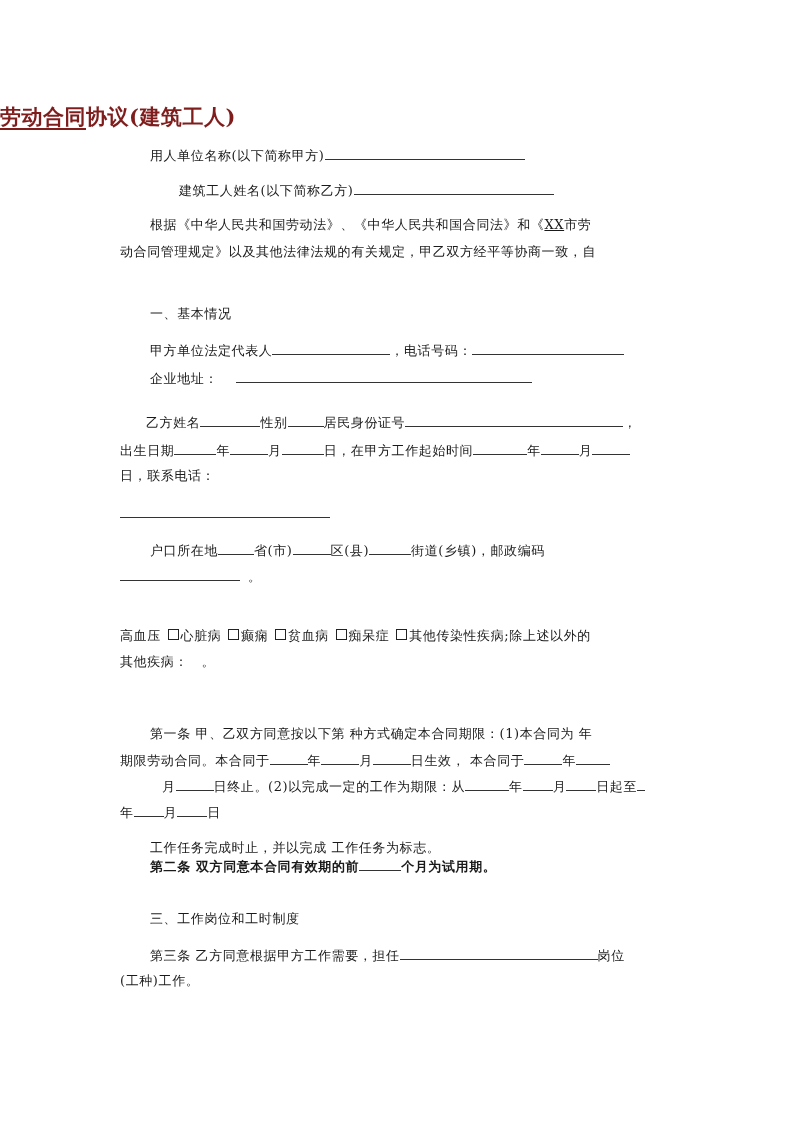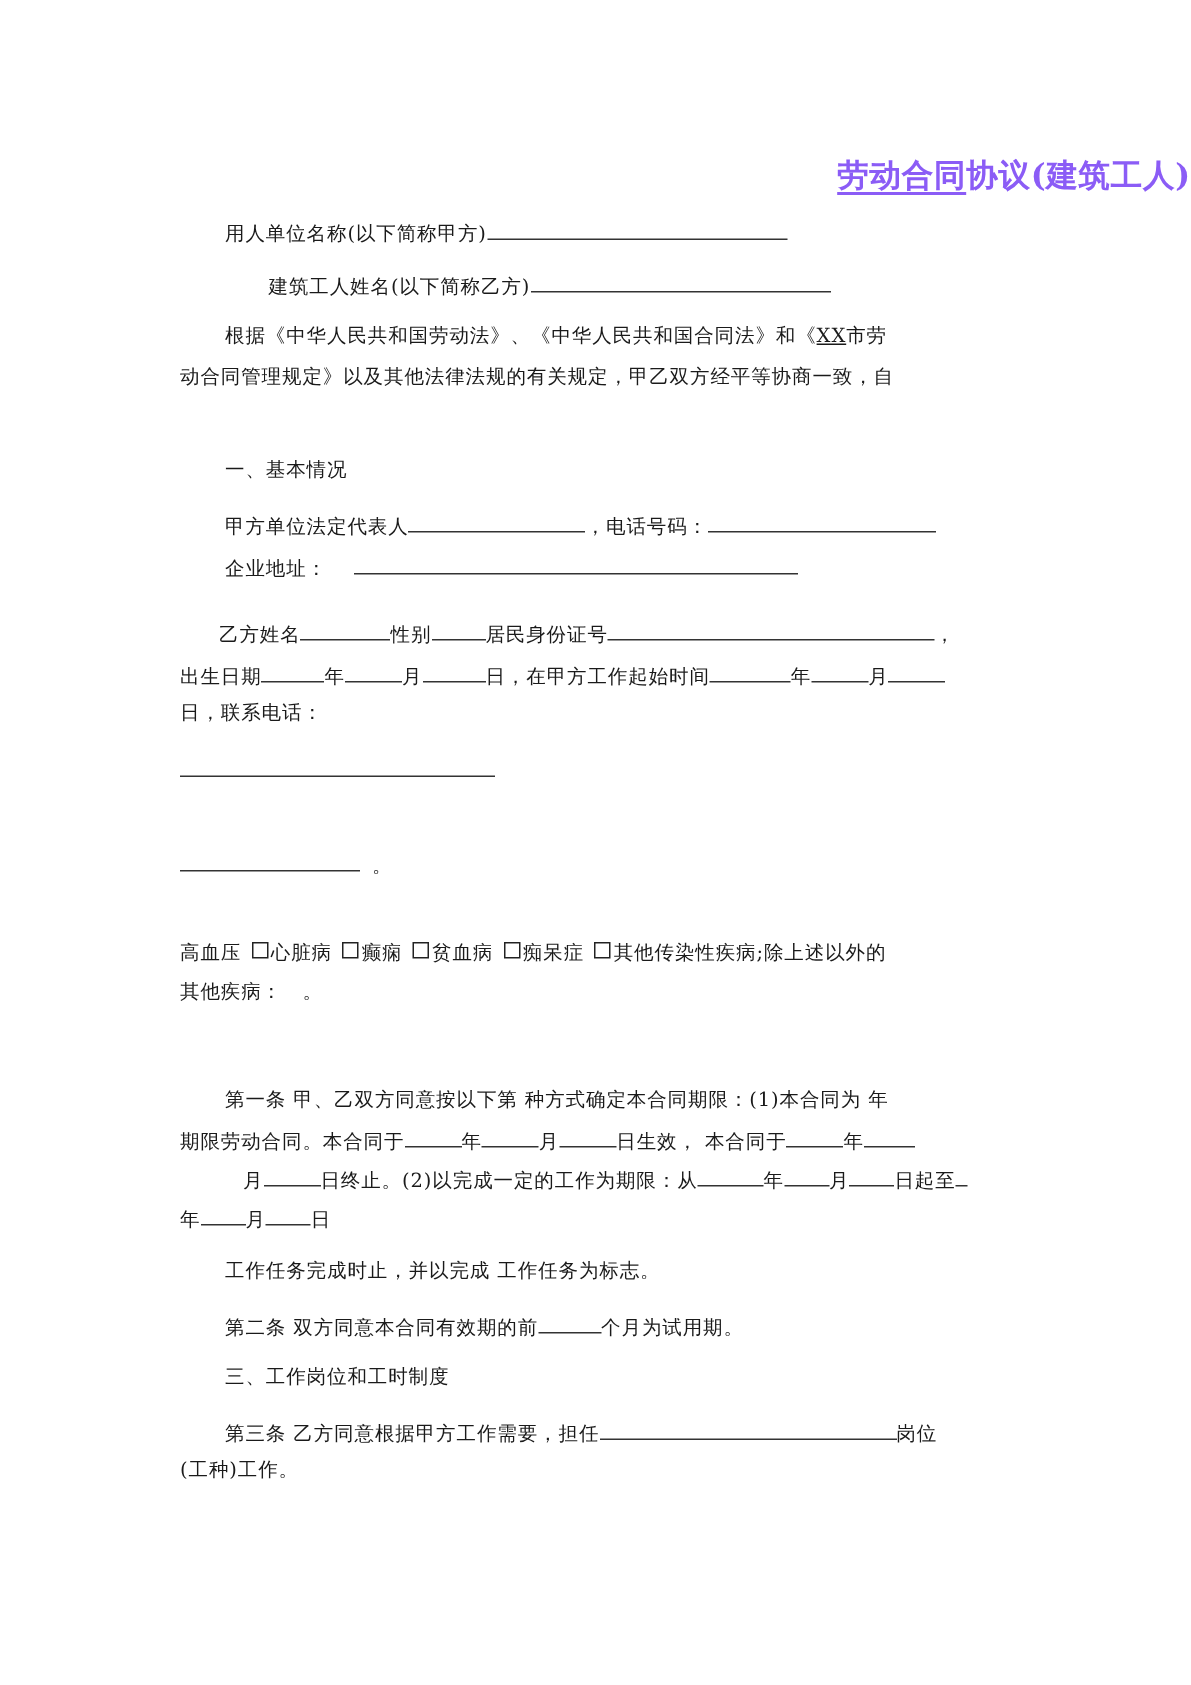--- a/index.html
+++ b/index.html
@@ -19,25 +19,25 @@
       position: absolute;
       left: 0; top: 0;
       width: 794px; height: 1123px;
       background: #fff;
     }
     .title {
       position: absolute;
       top: 103px;
       left: 0;
       width: 794px;
-      text-align: right;
+      text-align: left;
       font-size: 21px;
       font-weight: bold;
       letter-spacing: 0.5px;
-      color: #8b5cf6;
+      color: #7f1d1d;
     }
     .title .ul { text-decoration: underline; text-underline-offset: 4px; }
     .line {
       position: absolute;
       left: 120px;
       width: 590px;
       font-size: 13px;
       line-height: 20px;
       white-space: nowrap;
       letter-spacing: 0.6px;
@@ -101,20 +101,23 @@
   </div>
 
   <div class="line" style="top:440px;">
     <span>出生日期</span><span class="blank" style="width:42px;"></span><span>年</span><span class="blank" style="width:38px;"></span><span>月</span><span class="blank" style="width:42px;"></span><span>日，在甲方工作起始时间</span><span class="blank" style="width:54px;"></span><span>年</span><span class="blank" style="width:38px;"></span><span>月</span><span class="blank" style="width:38px;"></span>
   </div>
 
   <div class="line" style="top:466px;">日，联系电话：</div>
 
   <div class="standalone-blank" style="left:120px;top:516px;width:210px;"></div>
 
+  <div class="line indent" style="top:540px;">
+    <span>户口所在地</span><span class="blank" style="width:36px;"></span><span>省(市)</span><span class="blank" style="width:38px;"></span><span>区(县)</span><span class="blank" style="width:42px;"></span><span>街道(乡镇)，邮政编码</span>
+  </div>
 
   <div class="line" style="top:566px;">
     <span class="blank" style="width:120px;"></span><span style="display:inline-block;width:8px;"></span><span>。</span>
   </div>
 
 
   <div class="line" style="top:626px;">
     <span>高血压</span>
     <span class="box"></span><span>心脏病</span>
     <span class="box"></span><span>癫痫</span>
@@ -135,21 +138,21 @@
   <div class="line" style="top:776px;margin-left:42px;">
     <span>月</span><span class="blank" style="width:38px;"></span><span>日终止。(2)以完成一定的工作为期限：从</span><span class="blank" style="width:44px;"></span><span>年</span><span class="blank" style="width:30px;"></span><span>月</span><span class="blank" style="width:30px;"></span><span>日起至</span><span class="blank" style="width:8px;"></span>
   </div>
 
   <div class="line" style="top:802px;">
     <span>年</span><span class="blank" style="width:30px;"></span><span>月</span><span class="blank" style="width:30px;"></span><span>日</span>
   </div>
 
   <div class="line indent" style="top:838px;">工作任务完成时止，并以完成 工作任务为标志。</div>
 
-  <div class="line indent" style="top:874px;">
+  <div class="line indent" style="top:856px;font-weight:bold;">
     <span>第二条 双方同意本合同有效期的前</span><span class="blank" style="width:42px;"></span><span>个月为试用期。</span>
   </div>
 
   <div class="line indent" style="top:909px;">三、工作岗位和工时制度</div>
 
   <div class="line indent" style="top:945px;">
     <span>第三条 乙方同意根据甲方工作需要，担任</span><span class="blank" style="width:198px;"></span><span>岗位</span>
   </div>
 
   <div class="line" style="top:971px;">(工种)工作。</div>

